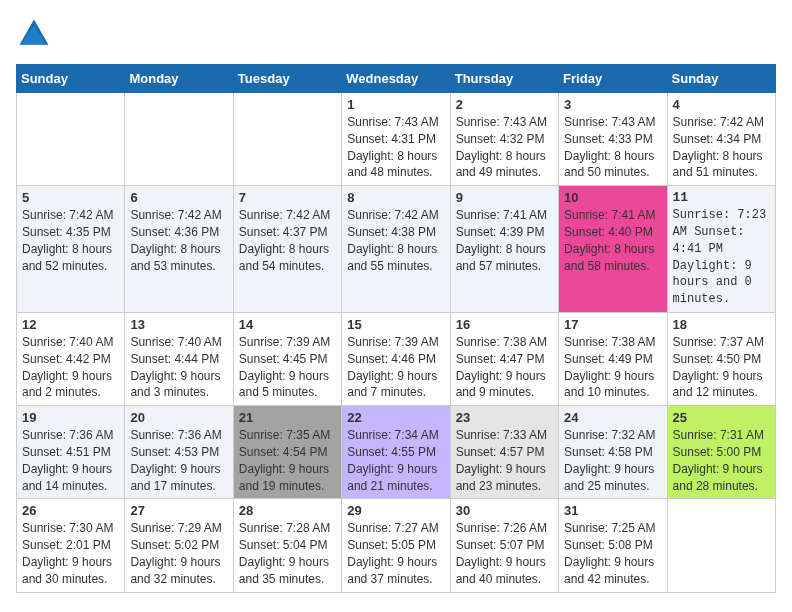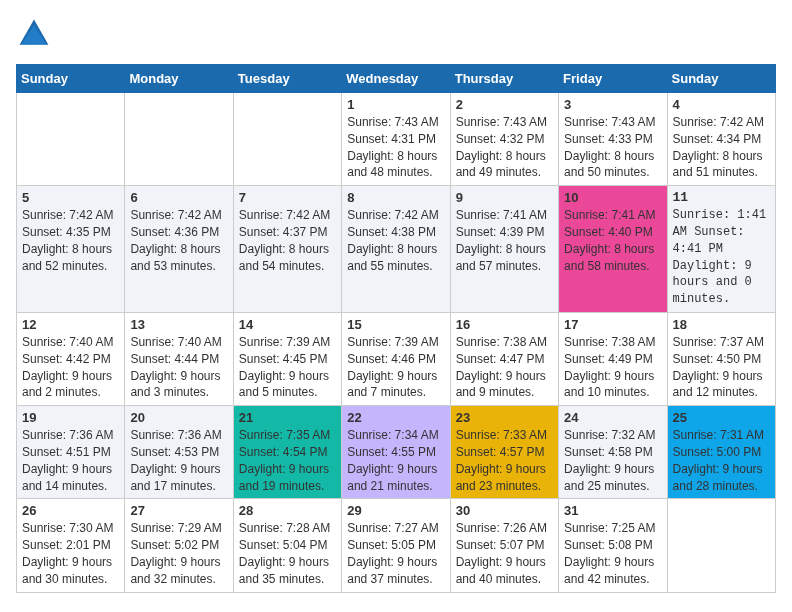--- a/index.html
+++ b/index.html
@@ -192,21 +192,21 @@
         </td>
         <td style="background: #ec4899;">
           <span class="day-num">10</span>
           <div class="day-info">Sunrise: 7:41 AM
 Sunset: 4:40 PM
 Daylight: 8 hours
 and 58 minutes.</div>
         </td>
         <td style="background: rgb(240, 244, 248); font-family: Liberation Mono, monospace;">
           <span class="day-num">11</span>
-          <div class="day-info">Sunrise: 1:41 AM
+          <div class="day-info">Sunrise: 7:23 AM
 Sunset: 4:41 PM
 Daylight: 9 hours
 and 0 minutes.</div>
         </td>
       </tr>
       <tr>
         <td>
           <span class="day-num">12</span>
           <div class="day-info">Sunrise: 7:40 AM
 Sunset: 4:42 PM
@@ -264,49 +264,49 @@
 Daylight: 9 hours
 and 14 minutes.</div>
         </td>
         <td style="background: rgb(240, 244, 248);">
           <span class="day-num">20</span>
           <div class="day-info">Sunrise: 7:36 AM
 Sunset: 4:53 PM
 Daylight: 9 hours
 and 17 minutes.</div>
         </td>
-        <td style="background: #14b8a6;">
+        <td style="background: #a3a3a3;">
           <span class="day-num">21</span>
           <div class="day-info">Sunrise: 7:35 AM
 Sunset: 4:54 PM
 Daylight: 9 hours
 and 19 minutes.</div>
         </td>
         <td style="background: #c4b5fd;">
           <span class="day-num">22</span>
           <div class="day-info">Sunrise: 7:34 AM
 Sunset: 4:55 PM
 Daylight: 9 hours
 and 21 minutes.</div>
         </td>
-        <td style="background: #eab308;">
+        <td style="background: #e5e5e5;">
           <span class="day-num">23</span>
           <div class="day-info">Sunrise: 7:33 AM
 Sunset: 4:57 PM
 Daylight: 9 hours
 and 23 minutes.</div>
         </td>
         <td style="background: rgb(240, 244, 248);">
           <span class="day-num">24</span>
           <div class="day-info">Sunrise: 7:32 AM
 Sunset: 4:58 PM
 Daylight: 9 hours
 and 25 minutes.</div>
         </td>
-        <td style="background: #0ea5e9;">
+        <td style="background: #bef264;">
           <span class="day-num">25</span>
           <div class="day-info">Sunrise: 7:31 AM
 Sunset: 5:00 PM
 Daylight: 9 hours
 and 28 minutes.</div>
         </td>
       </tr>
       <tr>
         <td>
           <span class="day-num">26</span>

